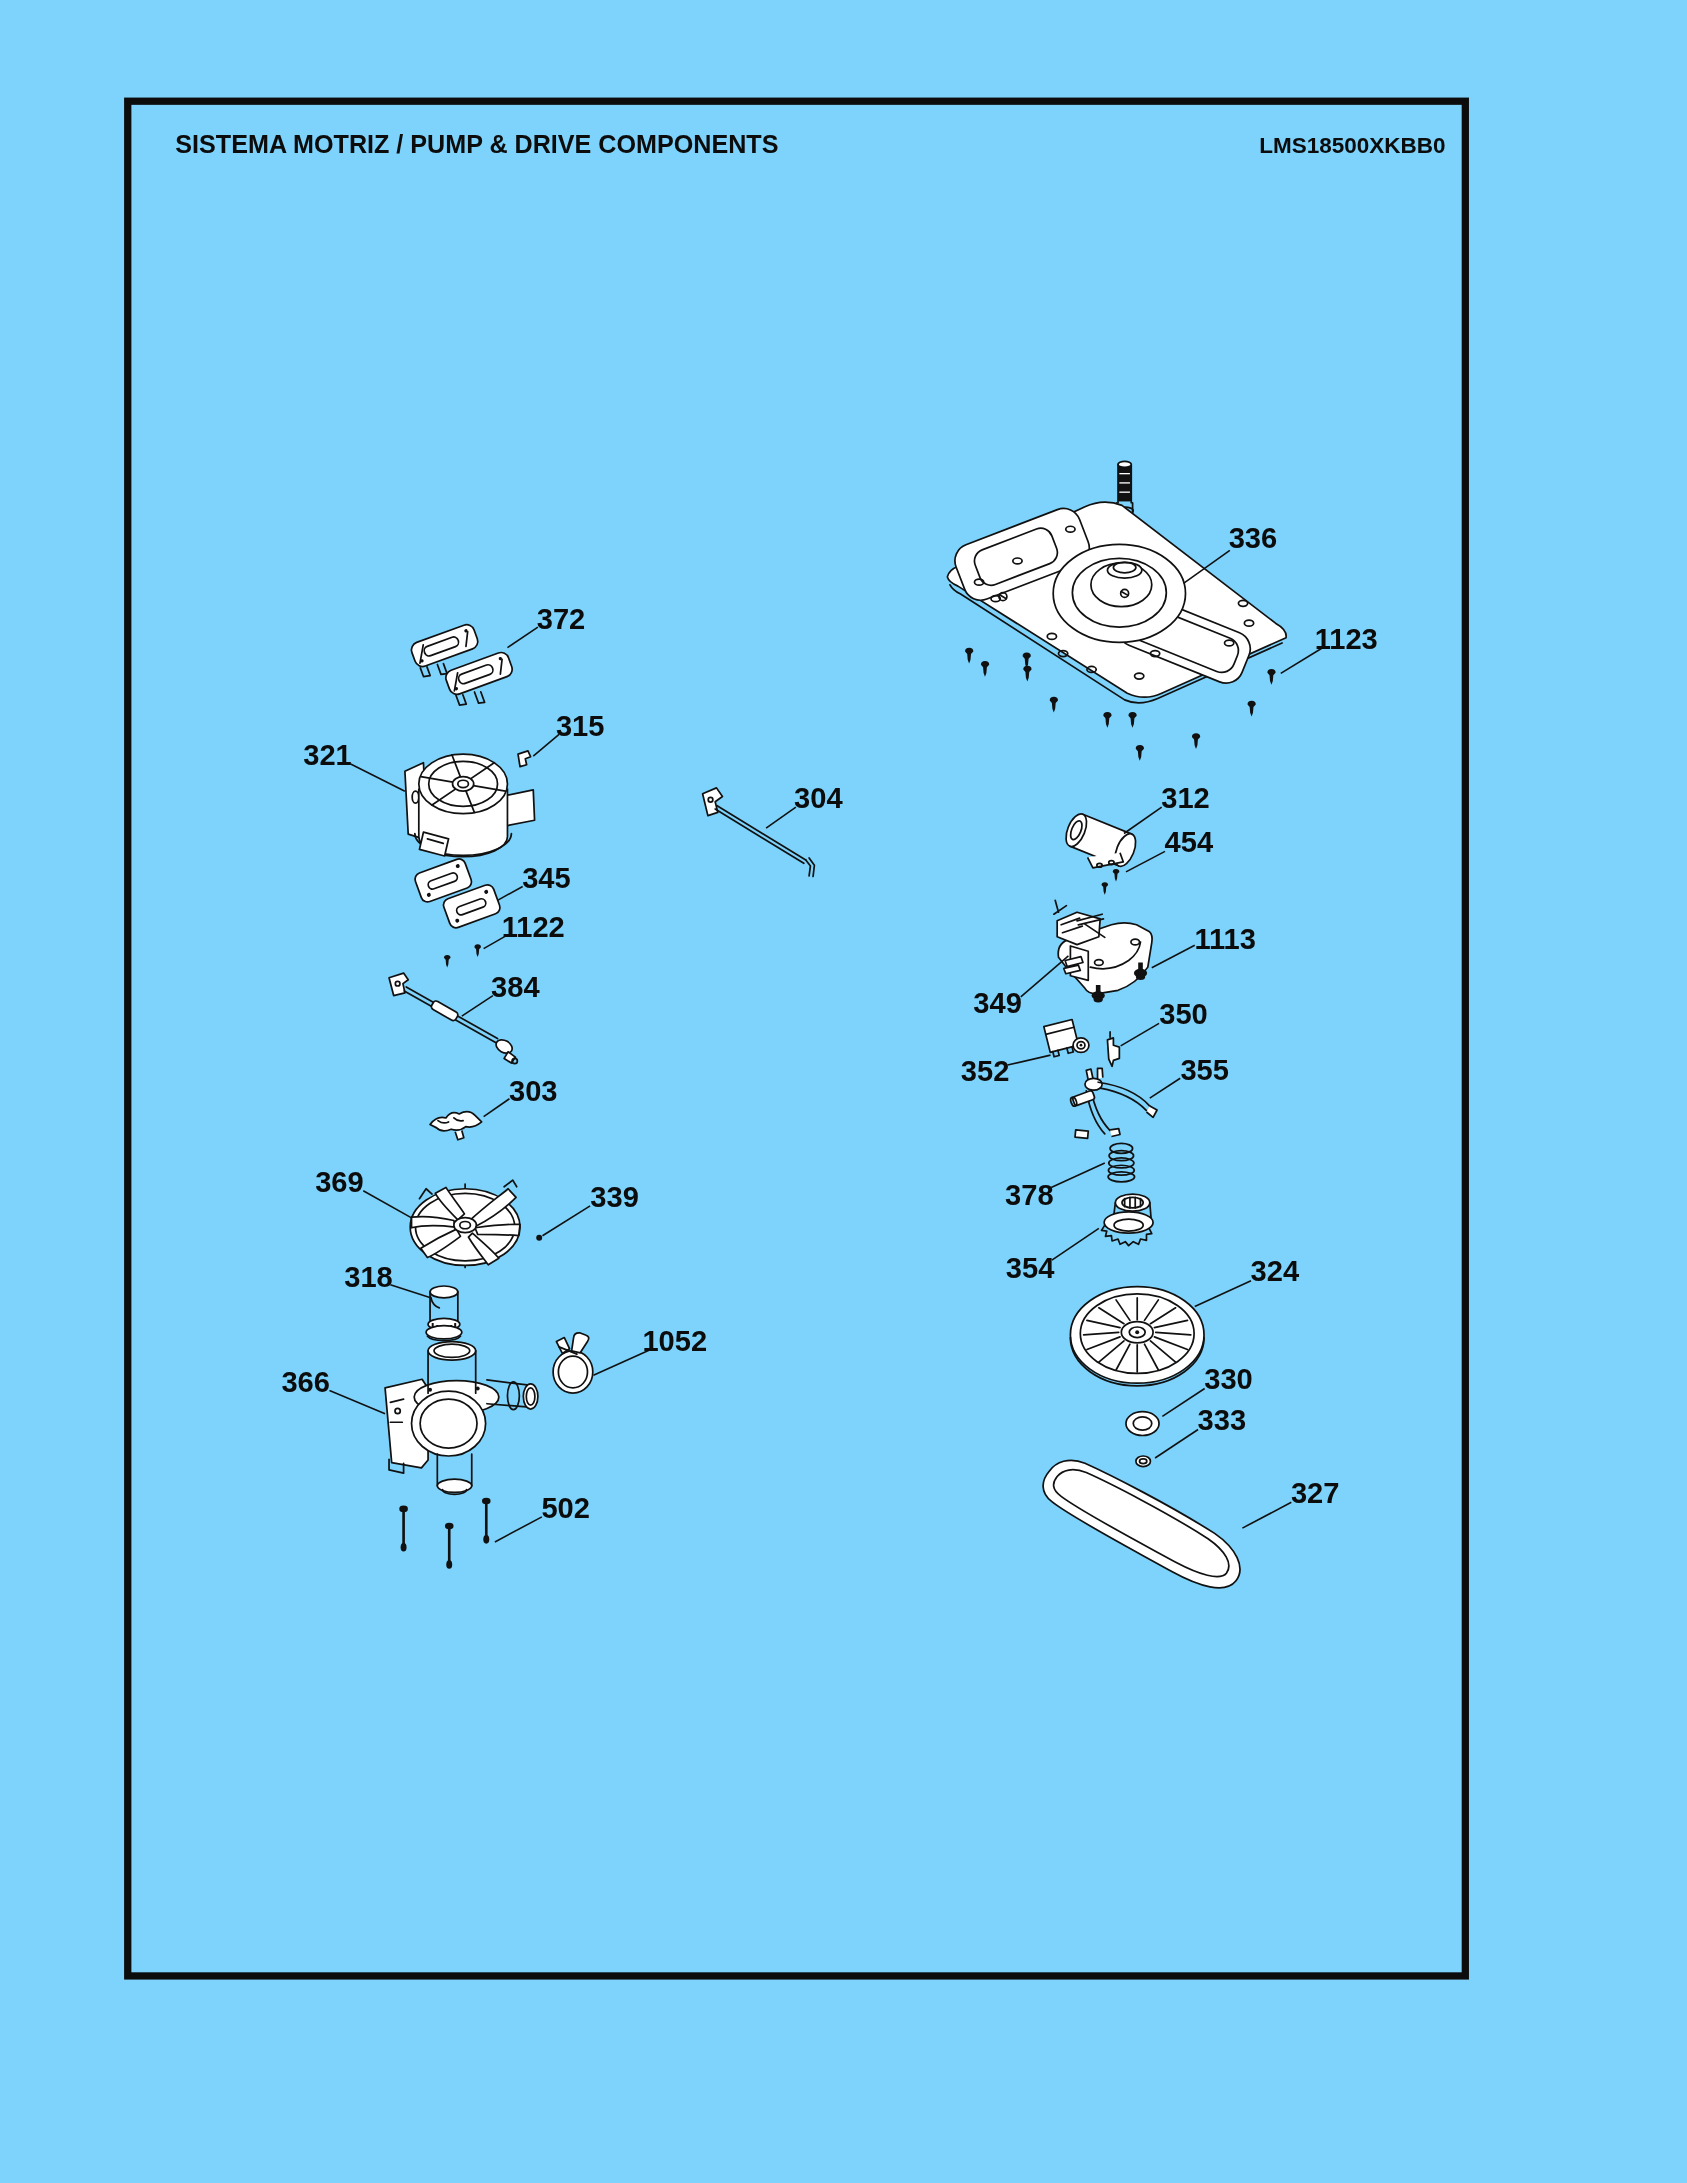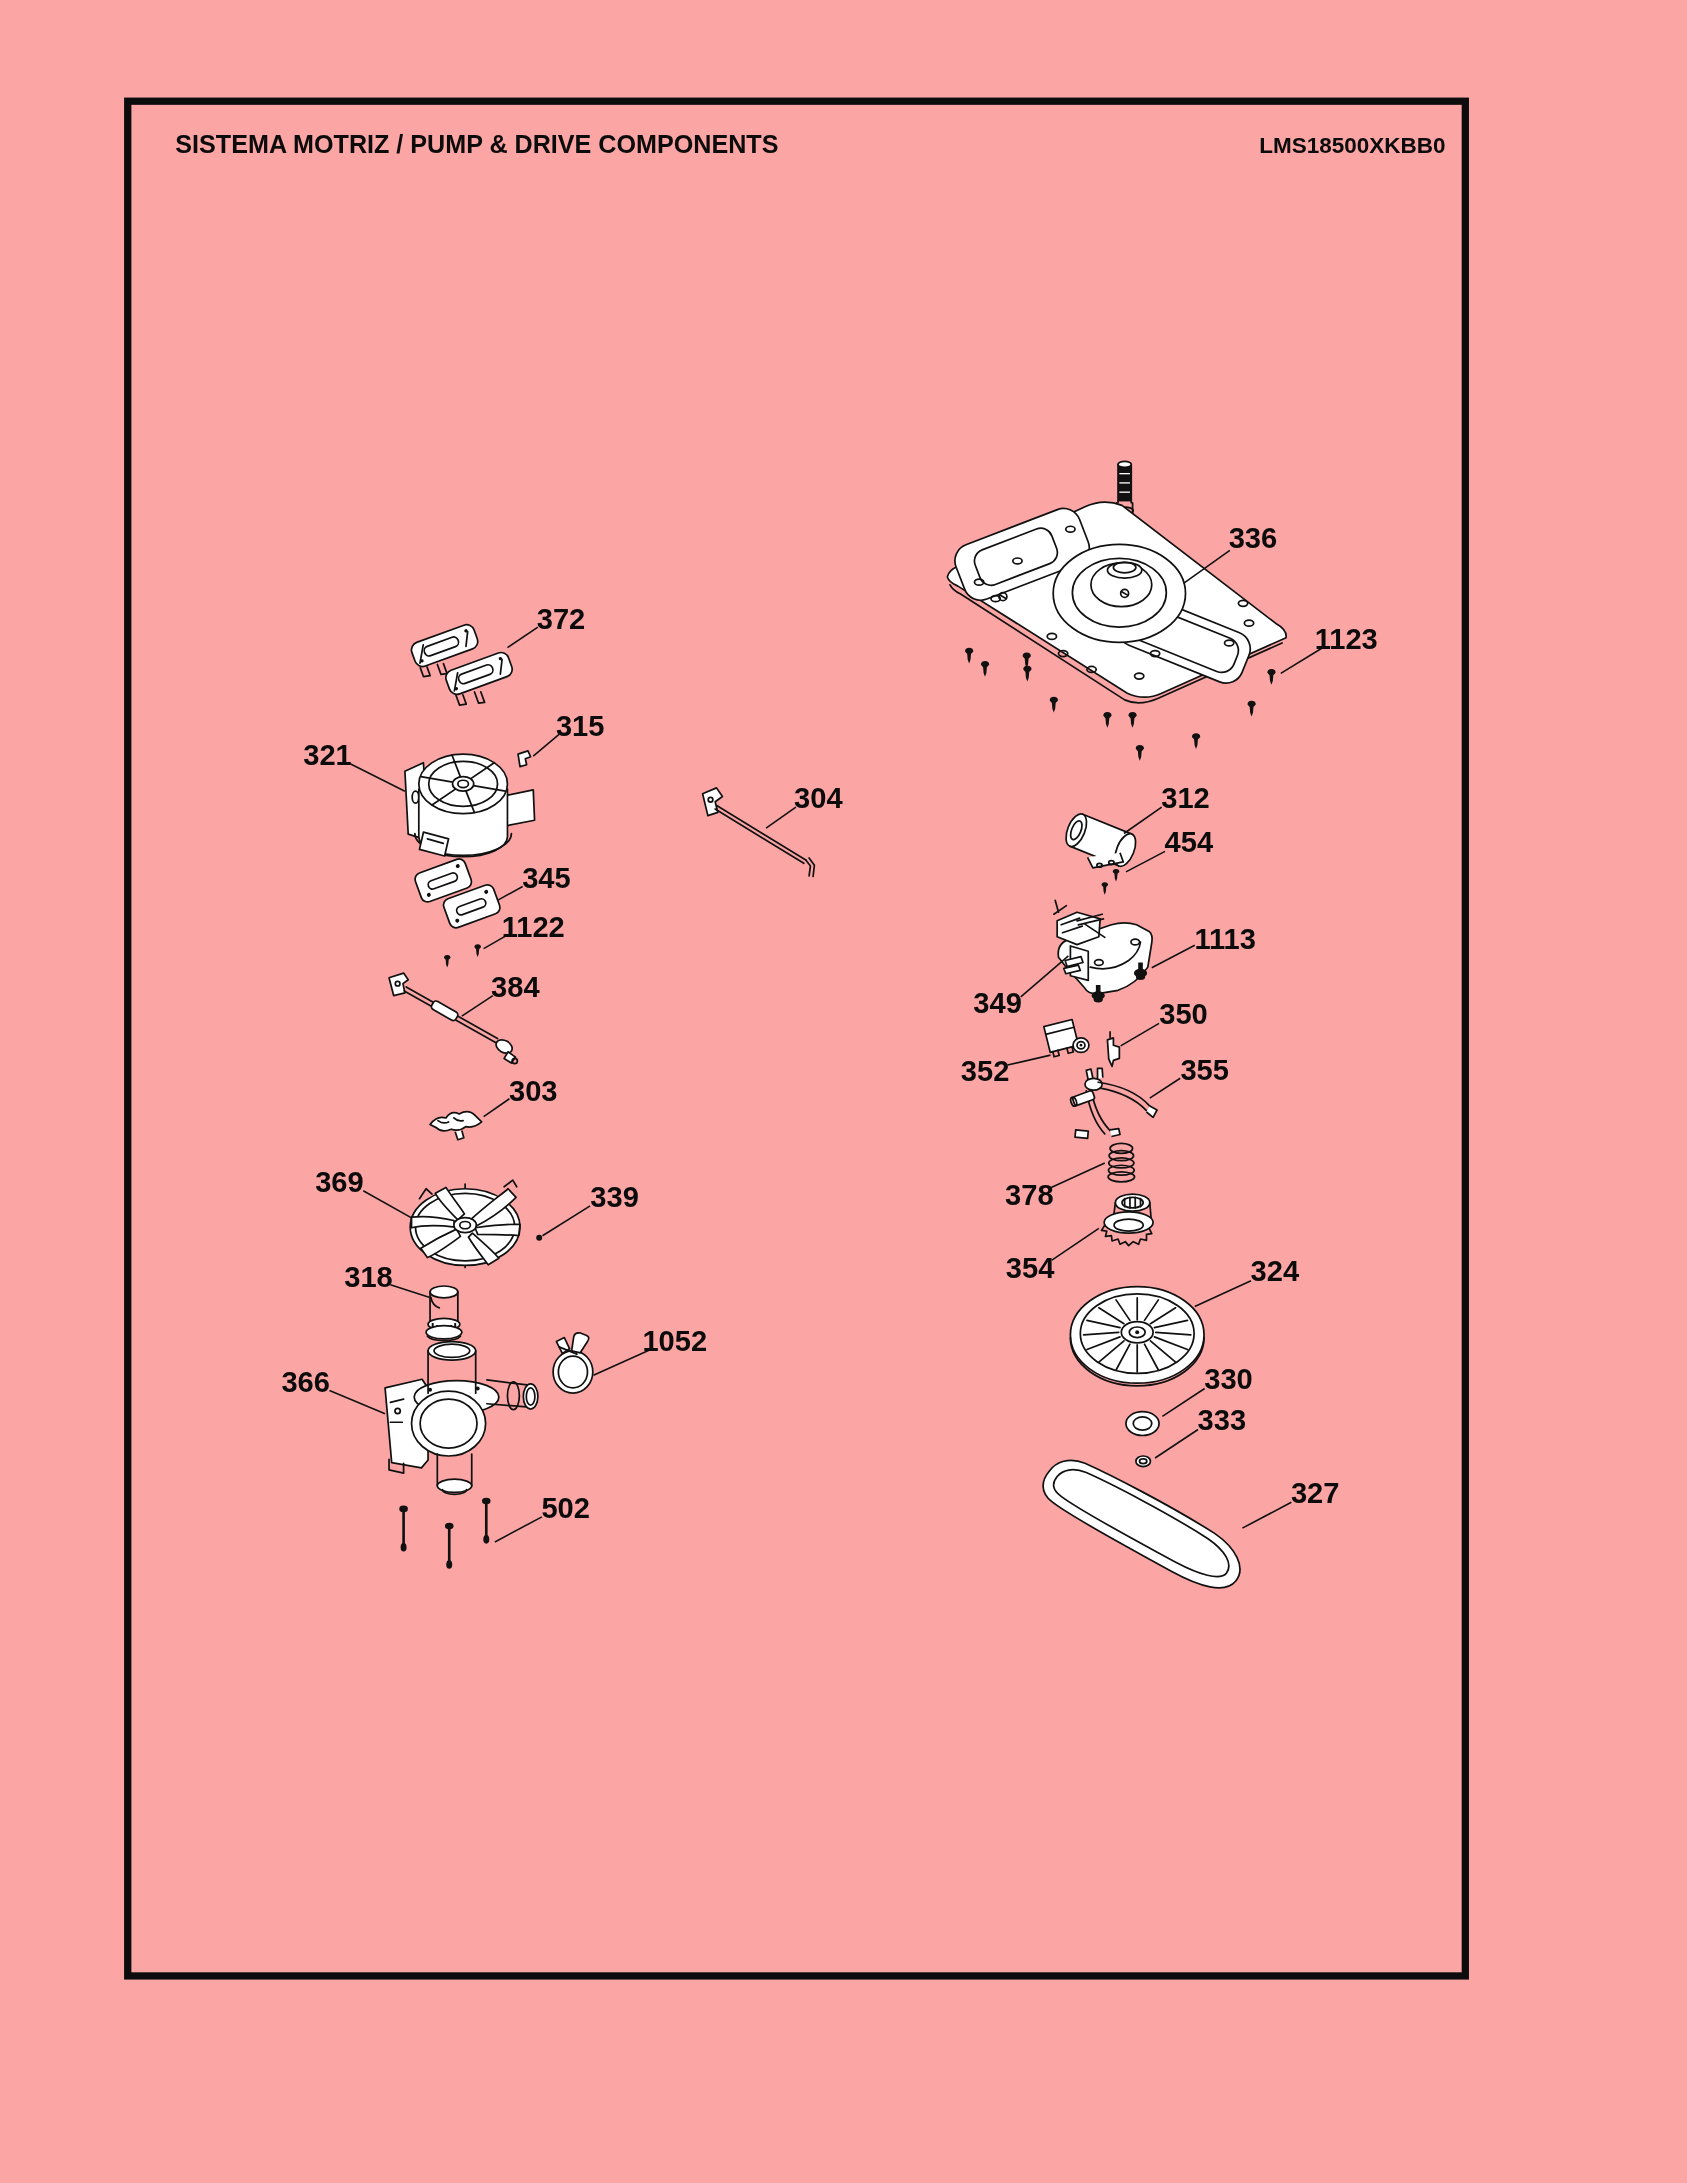--- a/index.html
+++ b/index.html
@@ -1,16 +1,16 @@
 <!DOCTYPE html>
 <html style="font-size:10.6px"><head>
 <meta charset="utf-8">
 <style>
   html,body{margin:0;padding:0;background:#fff;}
-  .canvas{position:relative;width:1687px;height:2183px;background:#fca5a5;overflow:hidden;
+  .canvas{position:relative;width:1687px;height:2183px;background:#7dd3fc;overflow:hidden;
           font-family:"Liberation Sans",sans-serif;}
   svg{position:absolute;left:0;top:0;}
   .ln{stroke:#111;stroke-width:2.6;fill:none;stroke-linecap:round;stroke-linejoin:round;}
   .lnf{stroke:#111;stroke-width:2.6;fill:#fff;stroke-linejoin:round;}
   .lead{stroke:#111;stroke-width:2.4;}
   .callout{font-family:"Liberation Sans",sans-serif;font-size:44px;font-weight:700;fill:#0c0c0c;}
   .hdr{font-family:"Liberation Sans",sans-serif;font-weight:700;fill:#0c0c0c;}
 </style>
 </head>
 <body>

